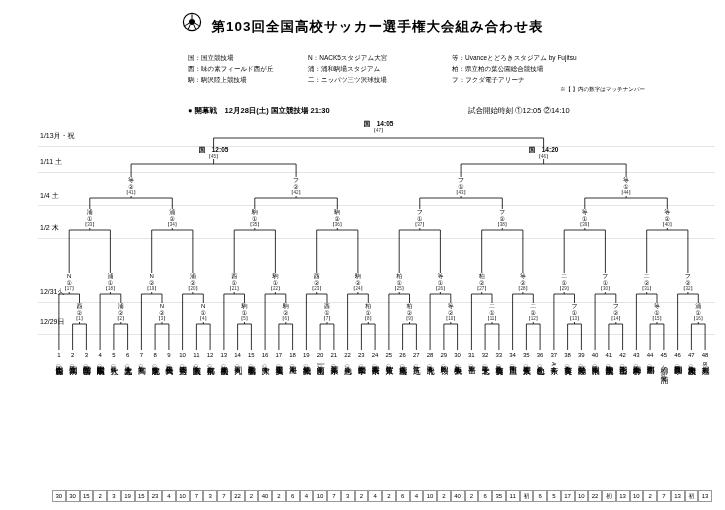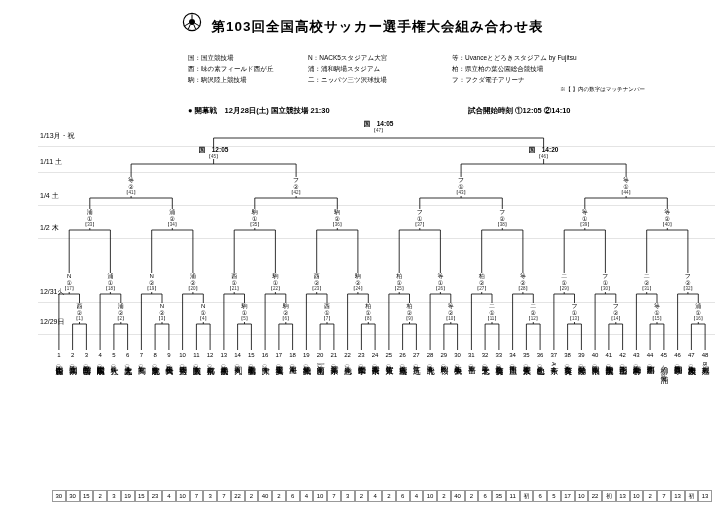--- a/index.html
+++ b/index.html
@@ -4,21 +4,21 @@
 <style>
   html,body{margin:0;padding:0;background:#fff;}
   .page{position:relative;width:725px;height:510px;background:#fff;overflow:hidden;
         font-family:"Liberation Sans",sans-serif;color:#000;}
   .hdr{position:absolute;top:12px;left:0;width:100%;display:flex;justify-content:center;
        align-items:flex-end;gap:10px;}
   .title{font-size:13.5px;font-weight:bold;letter-spacing:1px;}
   .legend-col{position:absolute;font-size:6.5px;line-height:11px;white-space:nowrap;}
   .note{position:absolute;left:560px;top:86px;font-size:5.5px;white-space:nowrap;}
   .opening{position:absolute;left:188px;top:106px;font-size:7.5px;font-weight:bold;white-space:nowrap;}
-  .kickoff{position:absolute;left:468px;top:106px;font-size:7.5px;font-weight:bold;white-space:nowrap;}
+  .kickoff{position:absolute;left:468px;top:106px;font-size:7.5px;font-weight:normal;white-space:nowrap;}
   #dates{position:absolute;left:0;top:0;width:100%;height:100%;}
   .datelbl{position:absolute;left:40px;font-size:7px;white-space:nowrap;}
   .dateline{position:absolute;left:38px;width:677px;border-top:1px solid #e4e4e4;}
   #lines{position:absolute;left:0;top:0;}
   #lines line{stroke:#000;stroke-width:0.8;}
   #labels{position:absolute;left:0;top:0;width:100%;height:100%;}
   .mlabel{position:absolute;width:16px;display:flex;flex-direction:column;align-items:center;
           line-height:1;background:#fff;}
   .mv{font-size:6px;} .mn{font-size:6px;margin-top:1px;}
   .mm{font-size:4.5px;color:#333;margin-top:1px;white-space:nowrap;}

